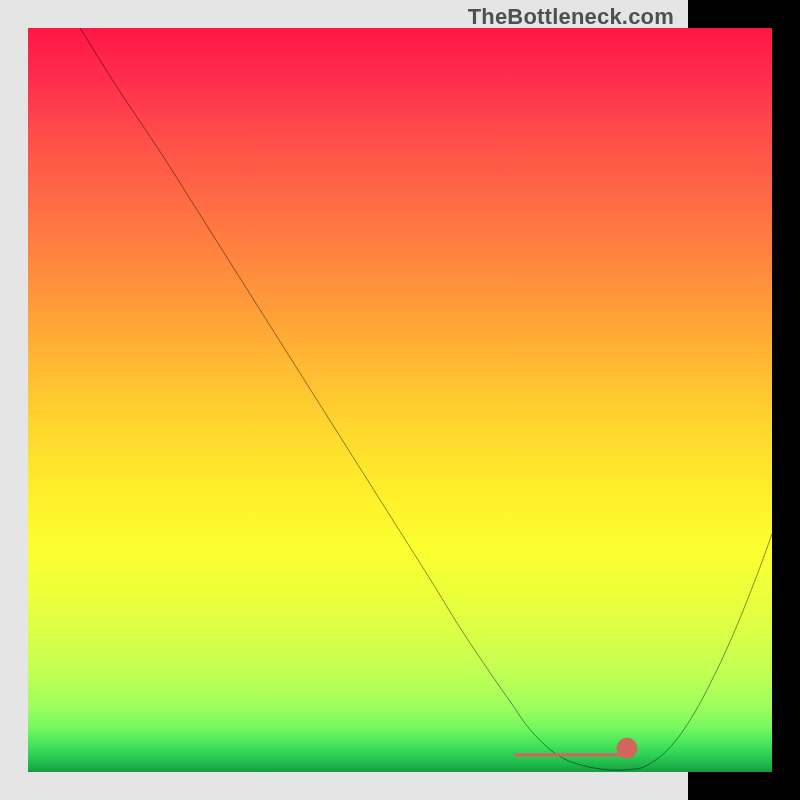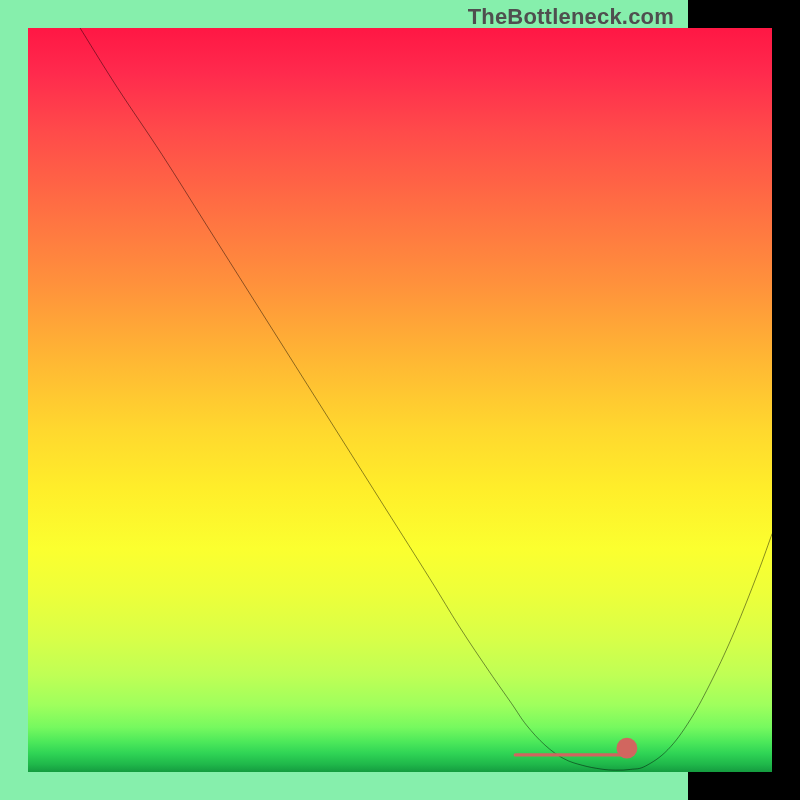--- a/index.html
+++ b/index.html
@@ -8,21 +8,21 @@
     width: 800px;
     height: 800px;
     background: #000;
     overflow: hidden;
     font-family: Arial, Helvetica, sans-serif;
   }
   .frame {
     position: relative;
     width: 688px;
     height: 800px;
-    background: #86efac;
+    background: #e5e5e5;
   }
   .watermark {
     position: absolute;
     top: 4px;
     right: 14px;
     color: #4f4f4f;
     font-size: 22px;
     font-weight: 600;
     letter-spacing: 0.2px;
     z-index: 5;

